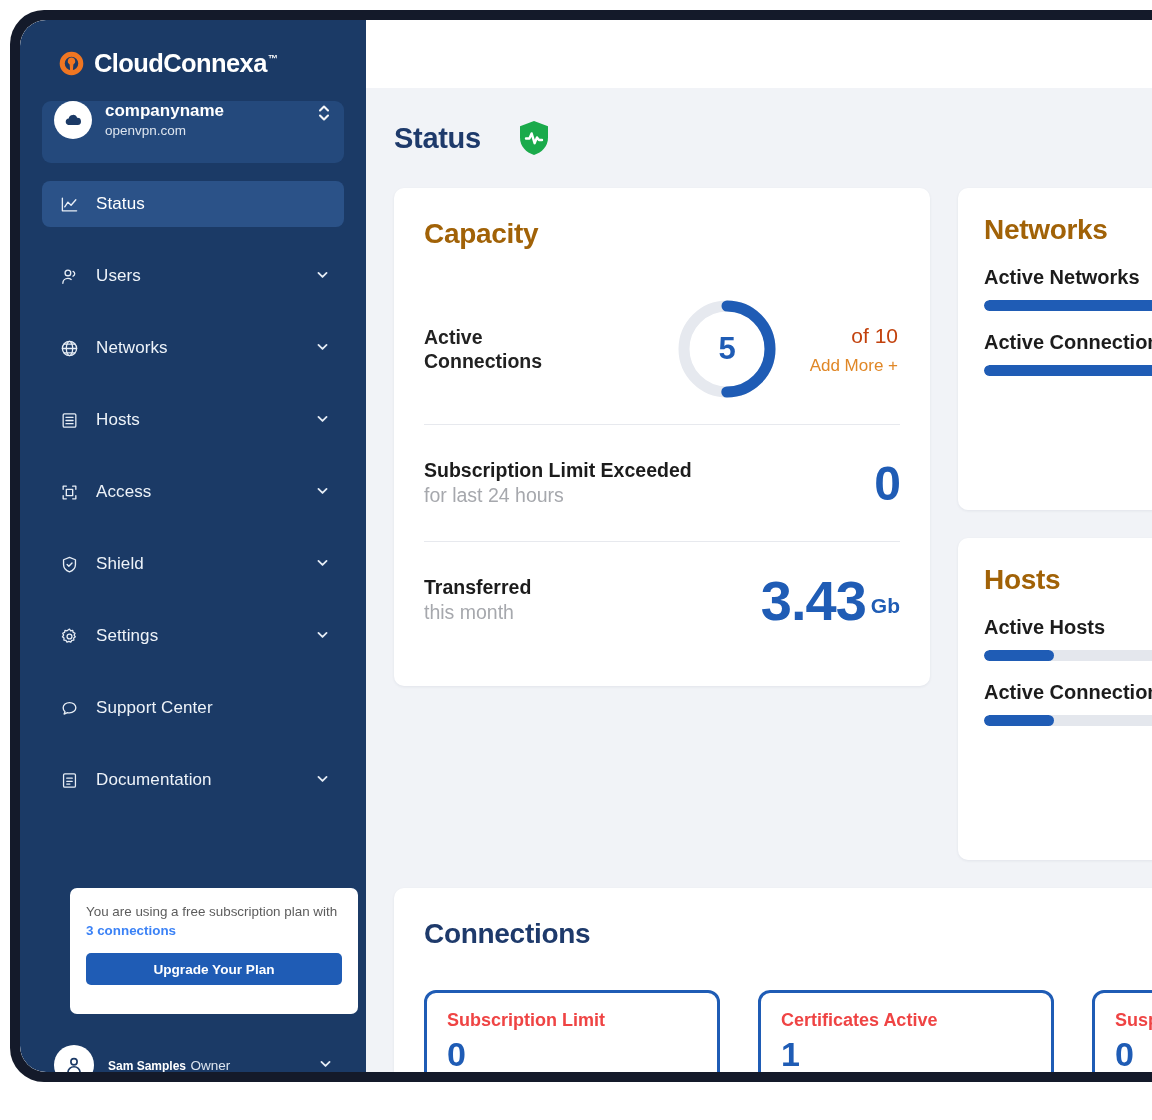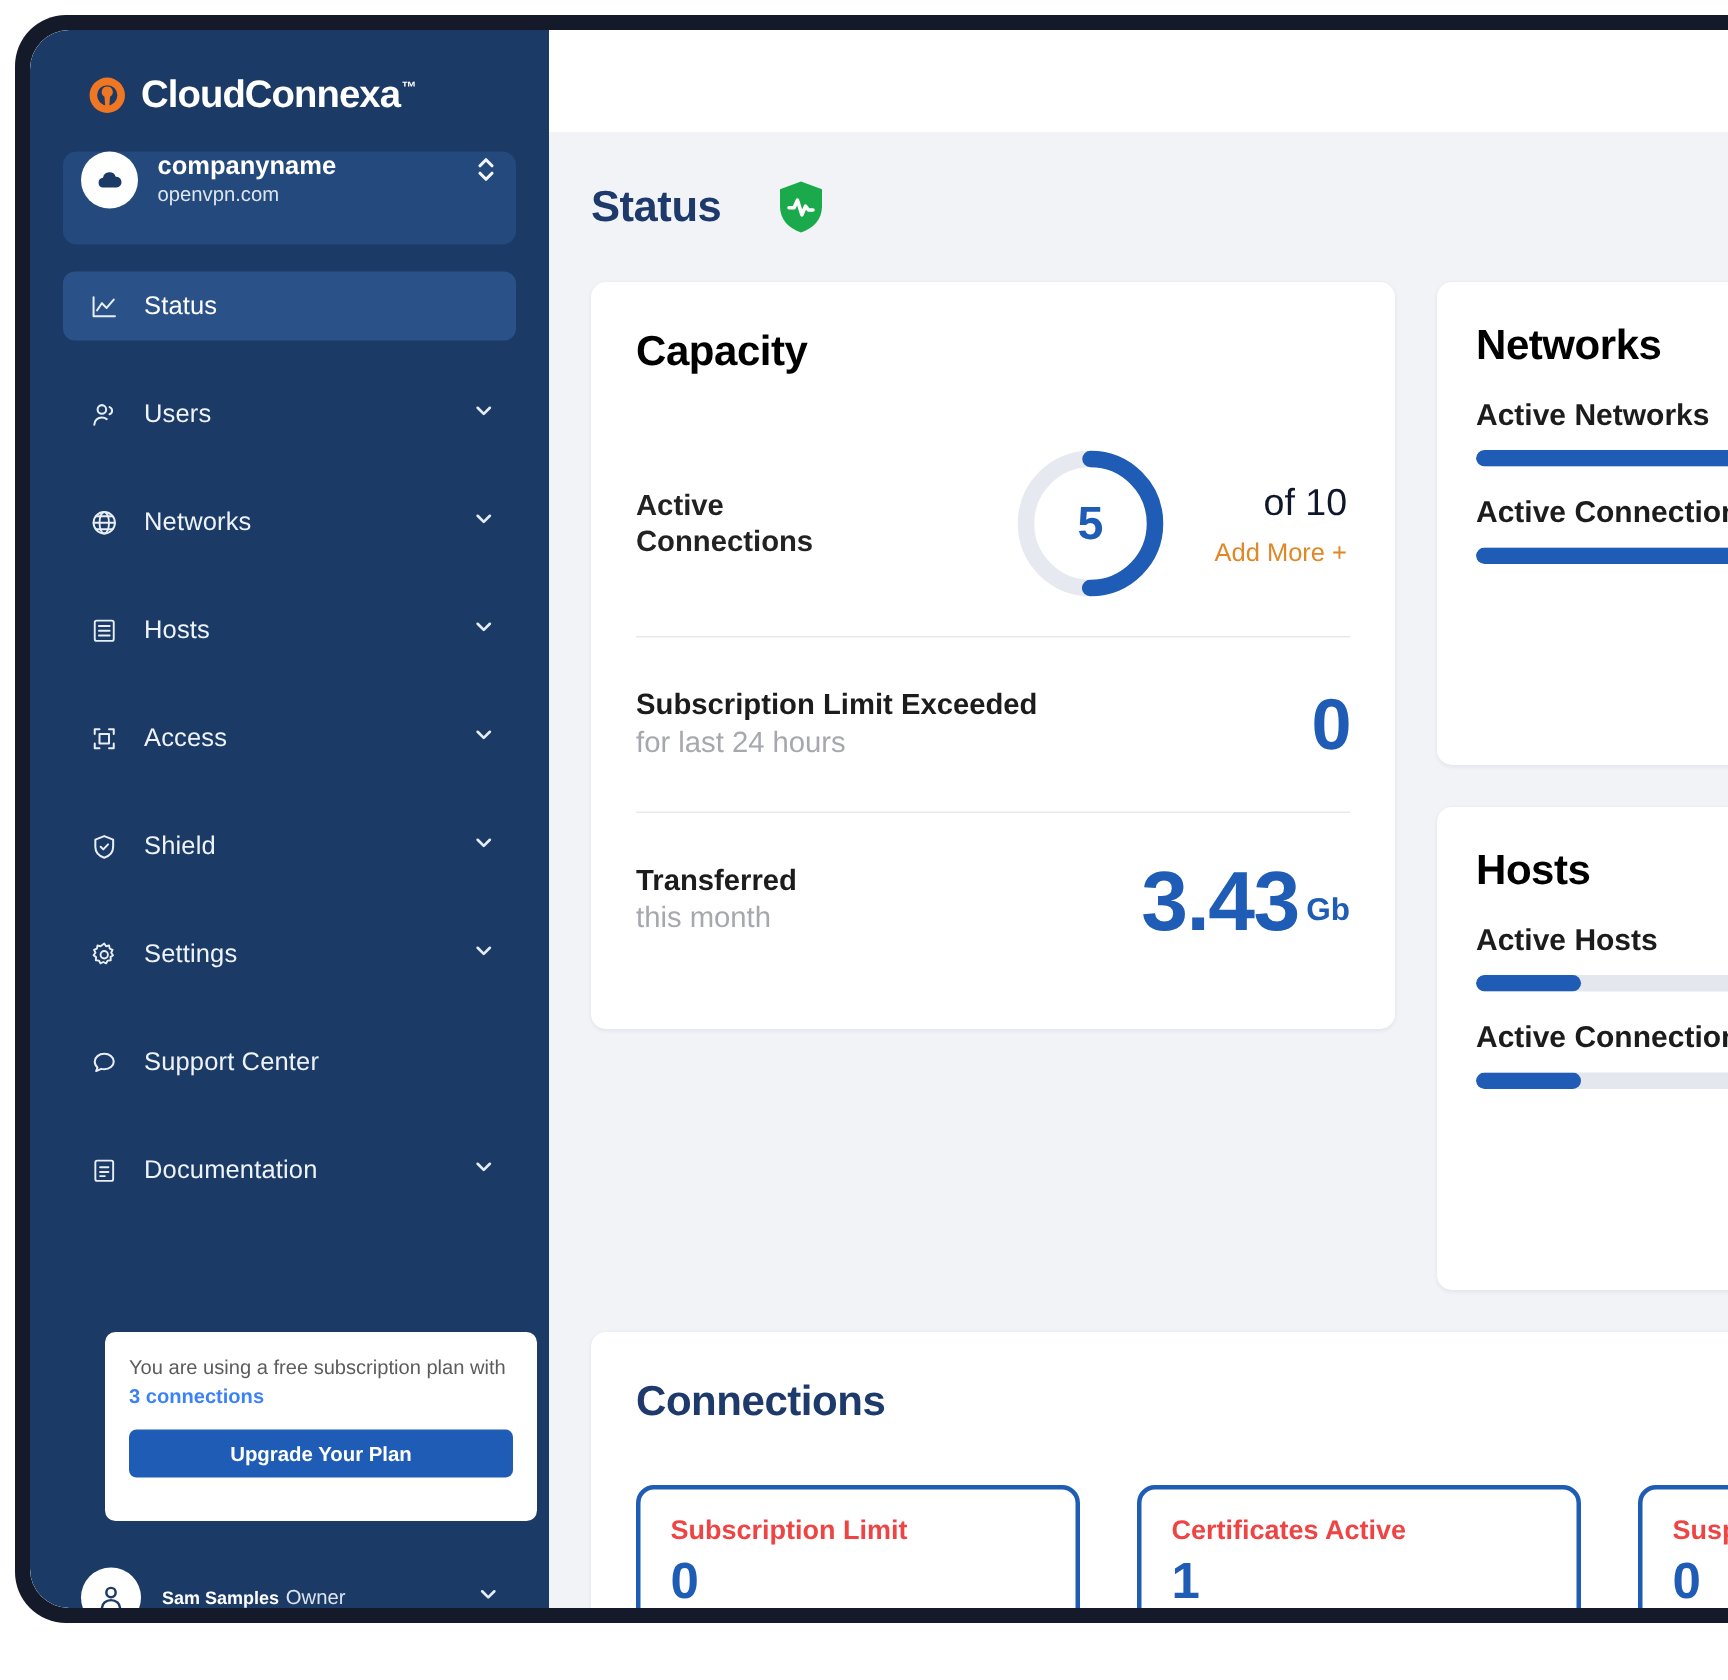--- a/index.html
+++ b/index.html
@@ -189,40 +189,40 @@
   
   .cards-row { display: flex; gap: 28px; margin-top: 28px; }
 
   .card {
     background: #ffffff;
     border-radius: 10px;
     box-shadow: 0 1px 3px rgba(22,40,70,.07);
   }
   #capacity-card { width: 536px; height: 498px; padding: 30px 30px 0 30px; flex: 0 0 536px; }
   .card-title {
-    font-size: 28px; font-weight: bold; color: #000000;
+    font-size: 28px; font-weight: bold; color: #a16207;
     letter-spacing: -.3px;
   }
 
   .cap-gauge-row {
     display: flex; align-items: center;
     height: 150px; margin-top: 24px;
   }
   .cap-label {
     font-size: 19.5px; font-weight: bold; color: #222;
     line-height: 1.25; width: 250px;
   }
   .donut { width: 106px; height: 106px; position: relative; flex: 0 0 106px; }
   .donut-num {
     position: absolute; inset: 0;
     display: flex; align-items: center; justify-content: center;
     font-size: 31px; font-weight: bold; color: #1f5cb5;
   }
   .cap-right { flex: 1 1 auto; text-align: right; padding-right: 2px; }
-  .cap-of { font-size: 25px; color: #0f172a; line-height: 1.3; }
+  .cap-of { font-size: 21px; color: #c2410c; line-height: 1.3; }
   .cap-add {
     font-size: 17px; color: #e08726; margin-top: 7px;
     cursor: pointer; display: inline-block;
   }
 
   .cap-divider { height: 1px; background: #e7e9ee; }
 
   .cap-row {
     display: flex; align-items: center;
     height: 116px;

